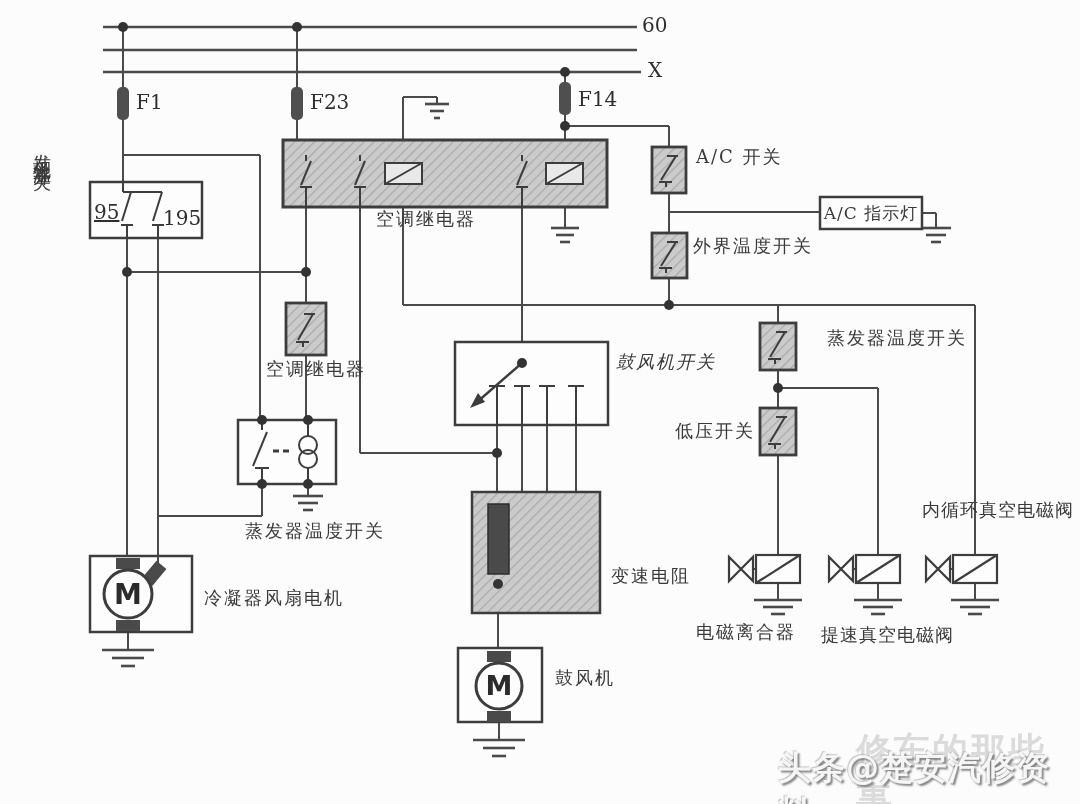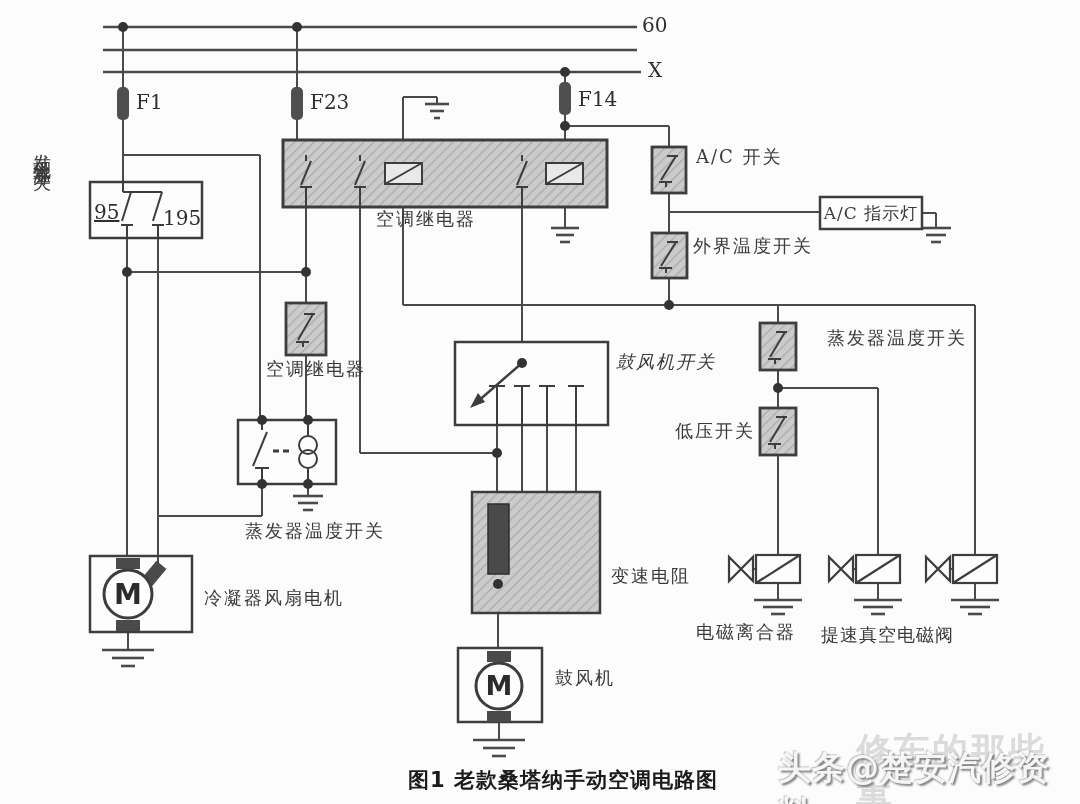--- a/index.html
+++ b/index.html
@@ -354,23 +354,23 @@
 <div class="lbl lbl-center" style="left:820px;top:202px;width:102px;font-size:17px;letter-spacing:1px;">A/C 指示灯</div>
 <div class="lbl" style="left:693px;top:234px;">外界温度开关</div>
 <div class="lbl" style="left:266px;top:357px;">空调继电器</div>
 <div class="lbl" style="left:245px;top:519px;">蒸发器温度开关</div>
 <div class="lbl" style="left:204px;top:586px;">冷凝器风扇电机</div>
 <div class="lbl" style="left:616px;top:350px;font-style:italic;">鼓风机开关</div>
 <div class="lbl" style="left:611px;top:564px;">变速电阻</div>
 <div class="lbl" style="left:555px;top:666px;">鼓风机</div>
 <div class="lbl" style="left:827px;top:326px;">蒸发器温度开关</div>
 <div class="lbl" style="left:675px;top:419px;">低压开关</div>
+<div class="lbl" style="left:922px;top:498px;letter-spacing:1px;">内循环真空电磁阀</div>
 <div class="lbl" style="left:696px;top:620px;">电磁离合器</div>
 <div class="lbl" style="left:821px;top:623px;letter-spacing:1px;">提速真空电磁阀</div>
 
 <div class="m-letter" style="left:112px;top:578px;">M</div>
 <div class="m-letter" style="left:483px;top:670px;font-size:27px;">M</div>
 
-<div id="caption">图1 老款桑塔纳手动空调电路图</div>
 <div id="wm-secondary">修车的那些事</div>
 <div id="wm-primary">头条@楚安汽修资料</div>
 
 </div>
 
 </body></html>

